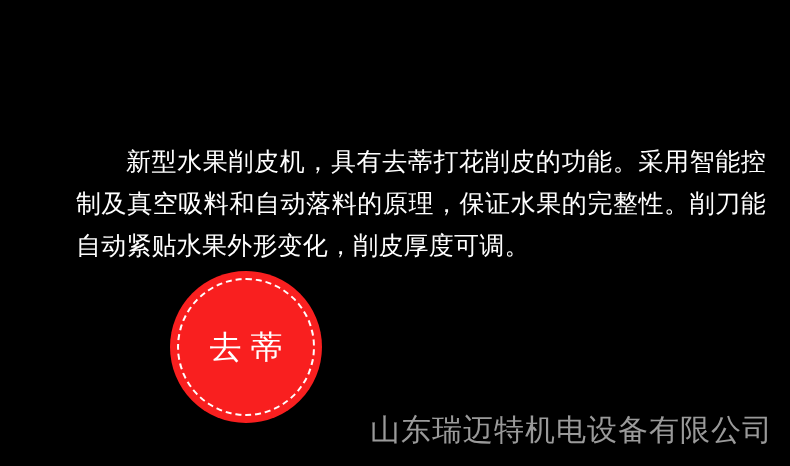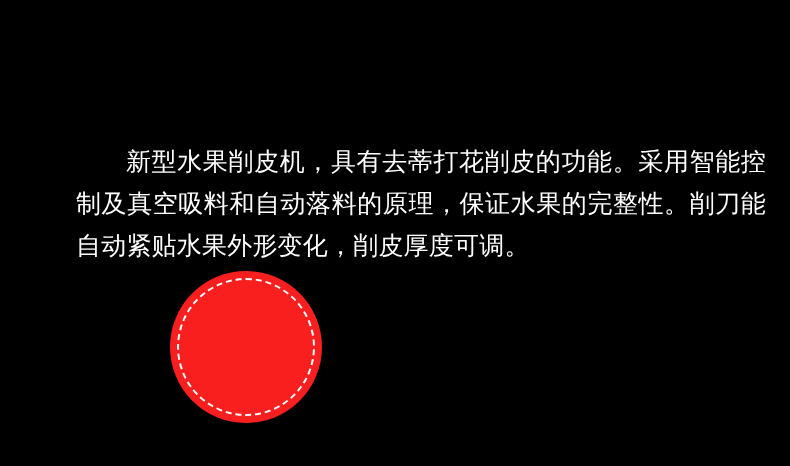--- a/index.html
+++ b/index.html
@@ -102,17 +102,19 @@
 </head>
 <body>
 
 <div class="slide">
 
 
   <p class="body-copy">新型水果削皮机，具有去蒂打花削皮的功能。采用智能控制及真空吸料和自动落料的原理，保证水果的完整性。削刀能自动紧贴水果外形变化，削皮厚度可调。</p>
 
   <div class="circle" id="circle-deheading">
     <span class="dash-ring"></span>
+    <span class="circle-label">去蒂</span>
   </div>
 
 
+  <div class="watermark">山东瑞迈特机电设备有限公司</div>
 
 </div>
 
 </body></html>

